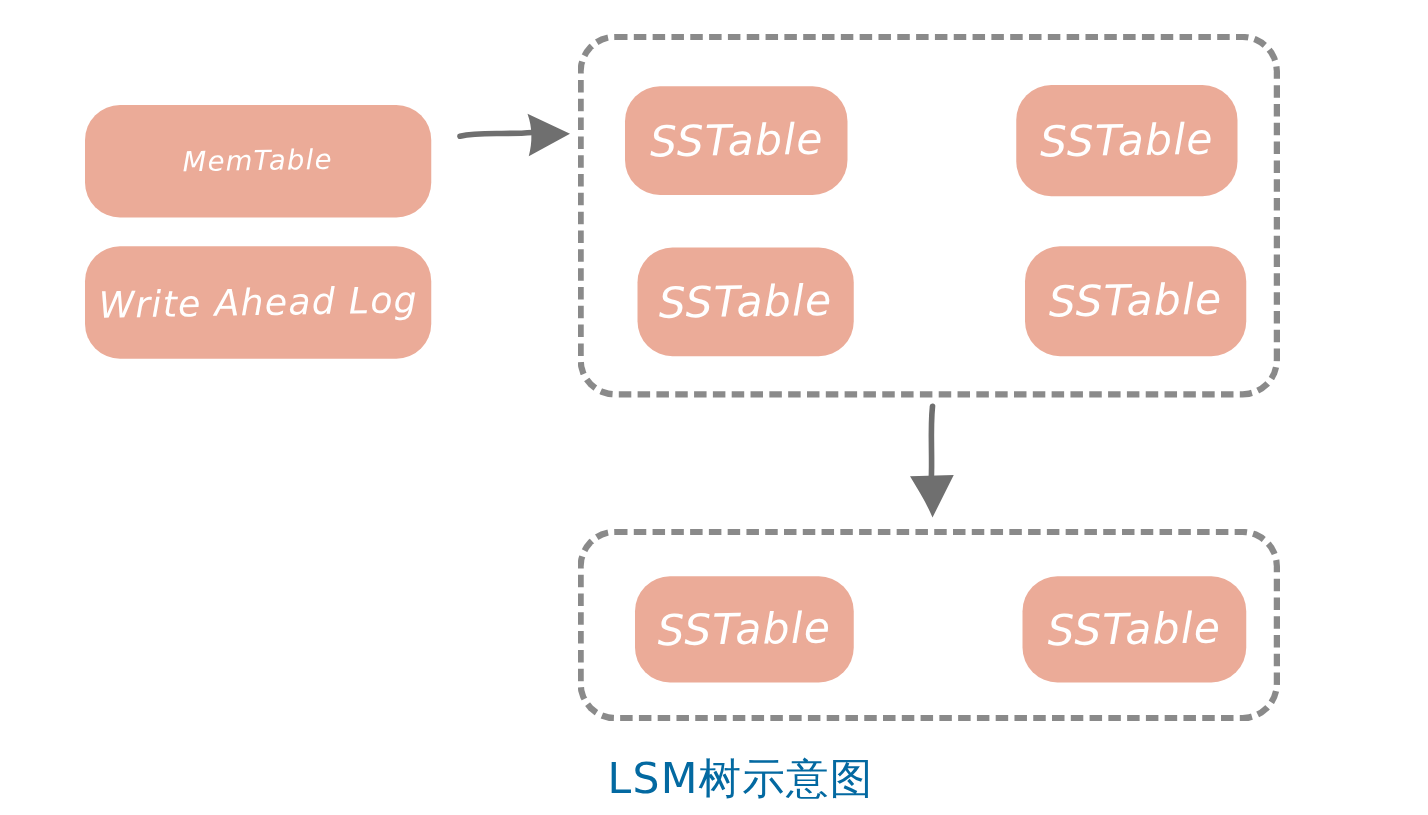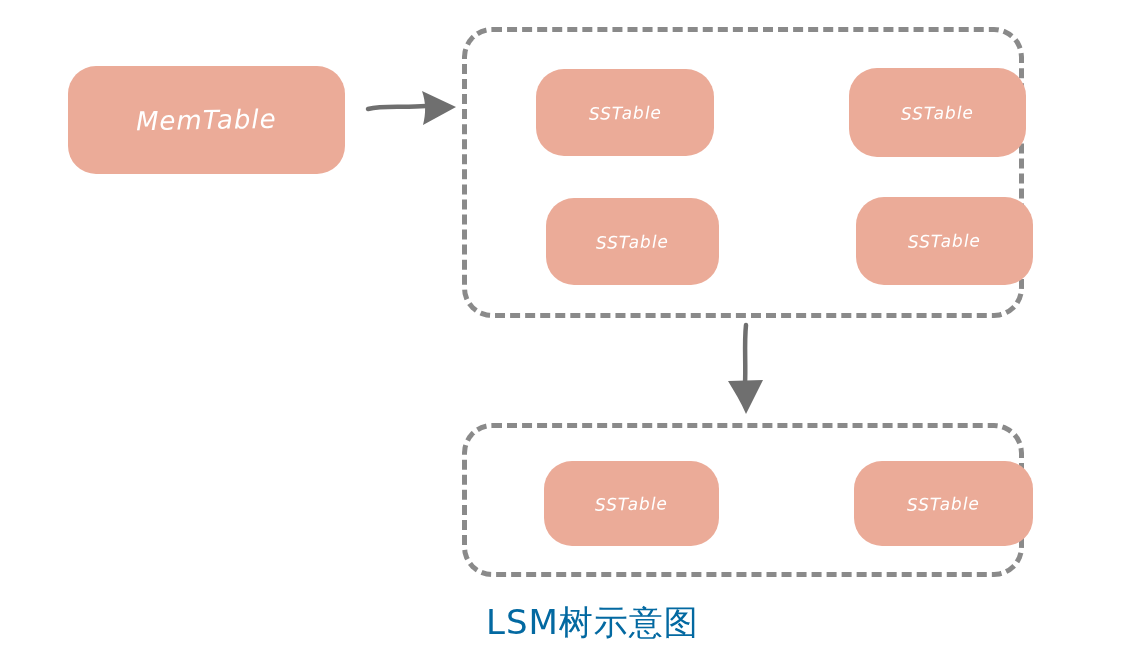--- a/index.html
+++ b/index.html
@@ -21,31 +21,31 @@
     border-radius: 28px;
     display: flex;
     align-items: center;
     justify-content: center;
     color: #ffffff;
     font-style: italic;
     font-weight: 500;
     letter-spacing: 1px;
   }
   .box span { transform: rotate(-1deg); }
-  .node-memtable { left: 68px; top: 66px; width: 277px; height: 108px; font-size: 26px; }
+  .node-memtable { left: 68px; top: 84px; width: 277px; height: 90px; font-size: 22px; }
   .node-wal      { left: 68px; top: 197px; width: 277px; height: 90px; font-size: 29px; }
   .group {
     position: absolute;
     border: 5px dashed #8a8a8a;
     border-radius: 30px;
     box-sizing: border-box;
   }
   .group-level0 { left: 462px; top: 27px;  width: 562px; height: 291px; }
   .group-level1 { left: 462px; top: 423px; width: 562px; height: 154px; }
-  .sst { font-size: 17px; margin-left: 36px; }
+  .sst { font-size: 34px; }
   .sst-0 { left: 33px;  top: 37px;  width: 178px; height: 87px; }
   .sst-1 { left: 346px; top: 36px;  width: 177px; height: 89px; }
   .sst-2 { left: 43px;  top: 166px; width: 173px; height: 87px; }
   .sst-3 { left: 353px; top: 165px; width: 177px; height: 88px; }
   .sst-4 { left: 41px;  top: 33px;  width: 175px; height: 85px; }
   .sst-5 { left: 351px; top: 33px;  width: 179px; height: 85px; }
   .arrow { position: absolute; }
   .arrow-right { left: 364px; top: 84px;  width: 95px; height: 46px; }
   .arrow-down  { left: 722px; top: 322px; width: 46px; height: 95px; }
   .caption {
@@ -60,20 +60,23 @@
 </style>
 </head>
 <body>
 
 <div class="canvas">
 
   <div class="box node-memtable">
     <span>MemTable</span>
   </div>
 
+  <div class="box node-wal">
+    <span>Write Ahead Log</span>
+  </div>
 
   <svg class="arrow arrow-right" viewBox="0 0 95 46" aria-hidden="true">
     <path d="M4,25 C20,21 38,24 62,22" fill="none" stroke="#6f6f6f" stroke-width="4.5" stroke-linecap="round"></path>
     <path d="M58,7 L92,23 L59,41 C62,30 62,18 58,7 Z" fill="#6f6f6f"></path>
   </svg>
 
   <div class="group group-level0">
     <div class="box sst sst-0">
       <span>SSTable</span>
     </div>

